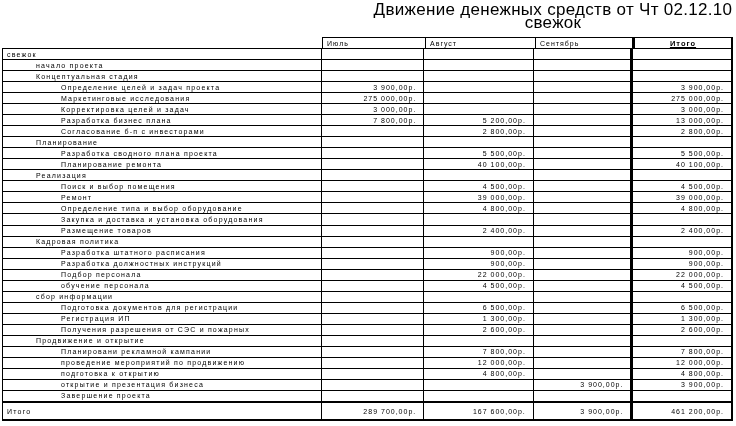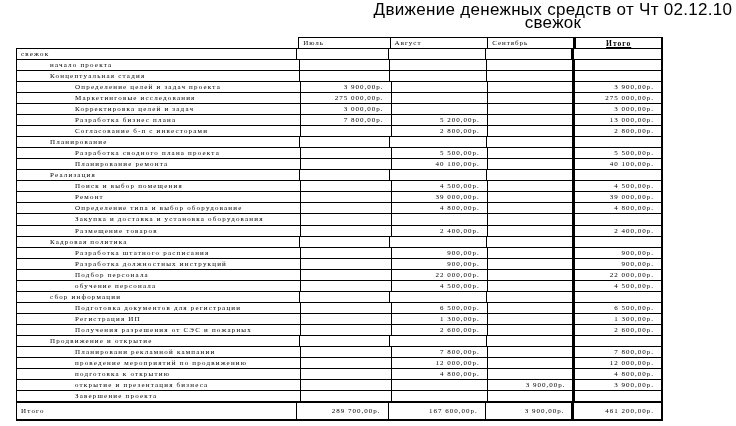--- a/index.html
+++ b/index.html
@@ -3,21 +3,21 @@
 <meta charset="utf-8">
 <style>
   * { margin:0; padding:0; box-sizing:border-box; }
   html,body { background:#e8e8e8; }
   .page {
     position:relative; width:736px; height:426px; background:#ffffff;
     font-family:"Liberation Sans", sans-serif; color:#000; overflow:hidden;
   }
   .title-block { position:absolute; left:370px; top:3px; width:366px; text-align:center; }
   .title-line { font-size:17px; line-height:13px; letter-spacing:0.3px; }
-  .tbl { position:absolute; left:16px; top:37px; width:647px;font-family:Liberation Serif, serif; }
+  .tbl { position:absolute; left:2px; top:37px; width:731px; }
   .hdr { display:flex; height:11px; }
   .cell { overflow:hidden; white-space:nowrap; display:flex; align-items:center; }
   .c-name { width:320px; }
   .c-jul  { width:103px; }
   .c-aug  { width:110px; }
   .c-sep  { width:97px;  }
   .c-tot  { width:101px; }
   .hdr .c-name { border:none; }
   .hdr .c-jul, .hdr .c-aug, .hdr .c-sep { border-top:1px solid #000; border-left:1px solid #000; }
   .hdr .c-tot { border-top:1px solid #000; border-left:3px solid #000; border-right:2px solid #000; }

